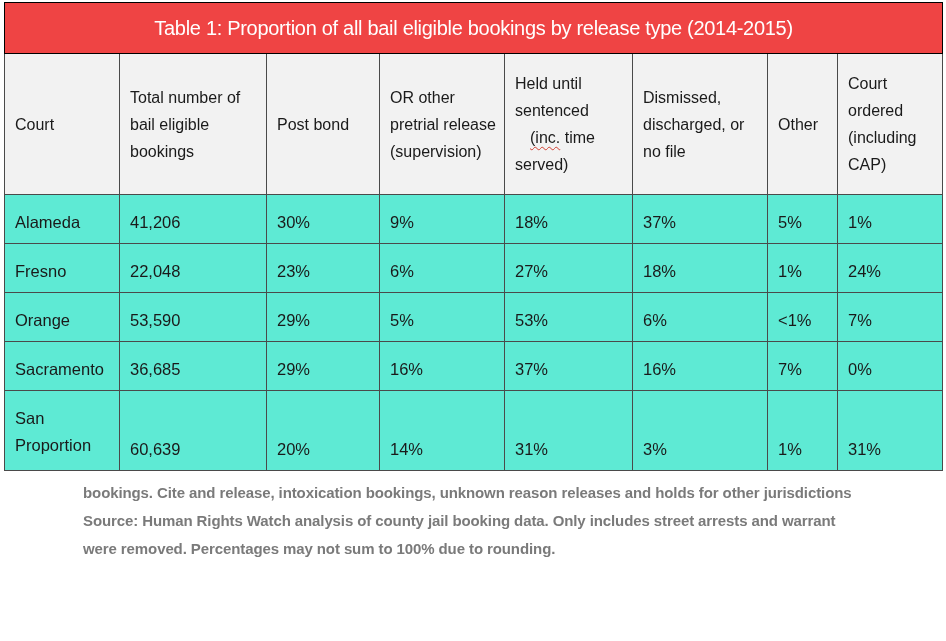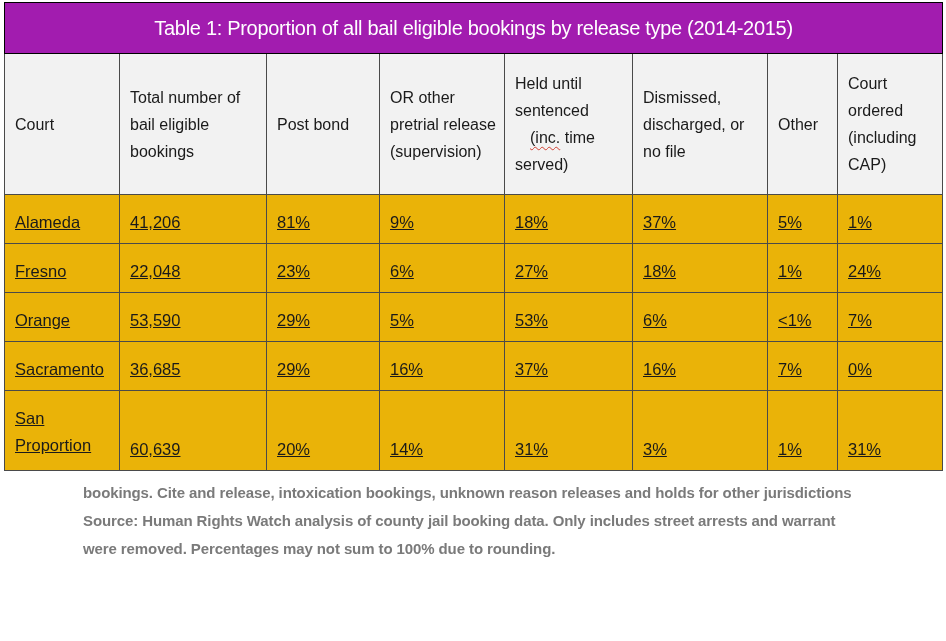--- a/index.html
+++ b/index.html
@@ -11,21 +11,21 @@
     font-family: "Liberation Sans", sans-serif;
     overflow: hidden;
   }
   table.bail-table {
     border-collapse: collapse;
     table-layout: fixed;
     margin: 2px 0 0 4px;
     width: 938px;
   }
   .title-row th {
-    background: #a21caf;
+    background: #ef4444;
     color: #ffffff;
     height: 50px;
     font-size: 20px;
     font-weight: 400;
     letter-spacing: -0.3px;
     text-align: center;
     vertical-align: middle;
     border: 1px solid #000000;
     padding: 0;
     margin-left: 44px;
@@ -37,31 +37,30 @@
     text-align: left;
     font-weight: 400;
     font-size: 16px;
     line-height: 27px;
     color: #1a1a1a;
     padding: 6px 8px 6px 10px;
     height: 141px;
     box-sizing: border-box;
   }
   tbody td {
-    background: #eab308;
+    background: #5eead4;
     border: 1px solid #4a4a4a;
     vertical-align: bottom;
     text-align: left;
     font-size: 16.5px;
     color: #1a1a1a;
     padding: 6px 6px 11px 10px;
     box-sizing: border-box;
     white-space: nowrap;
     overflow: hidden;
-    text-decoration: underline;
   }
   tbody td.wrap { white-space: normal; line-height: 27px; }
   tr.r-single { height: 49px; }
   tr.r-double { height: 80px; }
   .spellcheck {
     text-decoration-line: underline;
     text-decoration-style: wavy;
     text-decoration-color: #d23f31;
     text-decoration-thickness: 1px;
     text-underline-offset: 3px;
@@ -104,21 +103,21 @@
         <th><span>Held until sentenced </span><span class="spellcheck">(inc.</span><span> time served)</span></th>
         <th>Dismissed, discharged, or no file</th>
         <th>Other</th>
         <th>Court ordered (including CAP)</th>
       </tr>
     </thead>
     <tbody>
       <tr class="r-single">
         <td>Alameda</td>
         <td>41,206</td>
-        <td>81%</td>
+        <td>30%</td>
         <td>9%</td>
         <td>18%</td>
         <td>37%</td>
         <td>5%</td>
         <td>1%</td>
       </tr>
       <tr class="r-single">
         <td>Fresno</td>
         <td>22,048</td>
         <td>23%</td>

